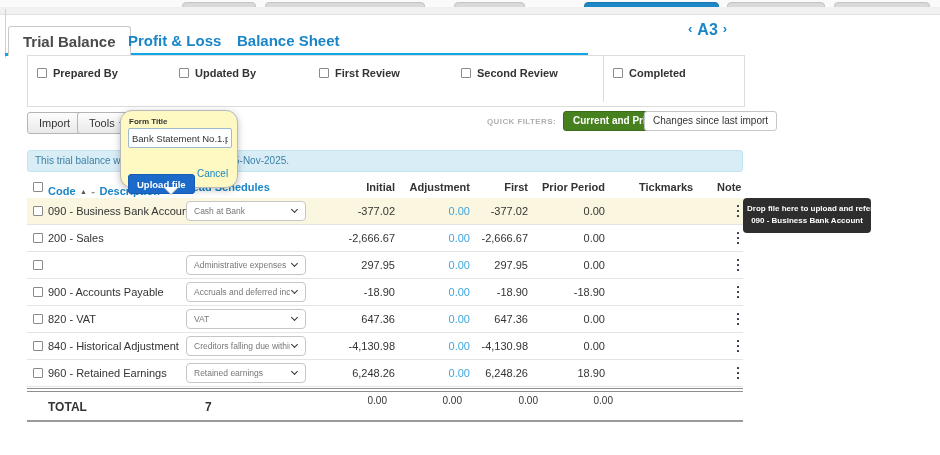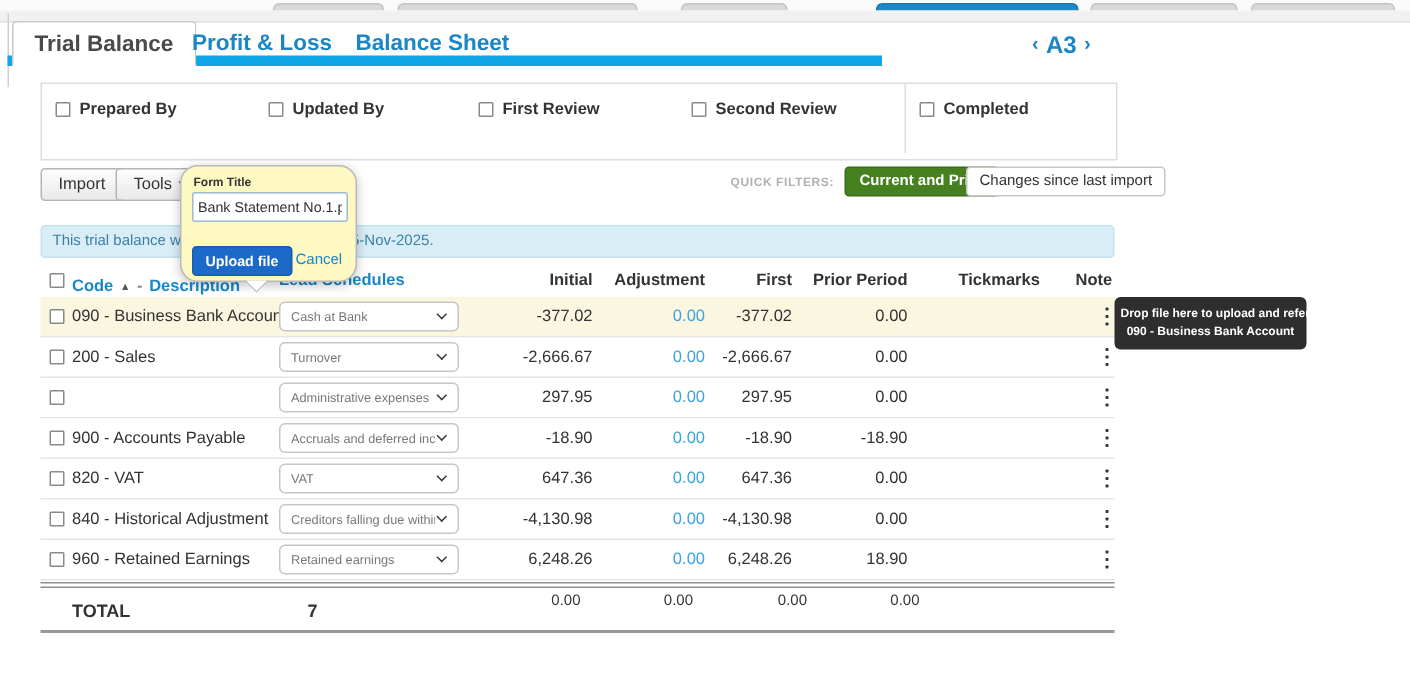--- a/index.html
+++ b/index.html
@@ -8,21 +8,21 @@
     background:#ffffff; font-family:"Liberation Sans", sans-serif; color:#333;
   }
   
   .topnav { position:absolute; top:0; left:0; width:940px; height:7px; background:#fafafa; overflow:hidden; }
   .ttab { position:absolute; top:2px; height:12px; background:#d9d9d9; border:1px solid #c4c4c4; border-radius:4px 4px 0 0; }
   .ttab.active { background:#1e88c7; border-color:#1878b1; }
   .topband { position:absolute; top:7px; left:0; width:940px; height:8px; background:#f1f1f1; border-bottom:1px solid #e2e2e2; }
   .left-edge { position:absolute; left:5px; top:9px; width:1px; height:49px; background:#cfcfcf; }
 
   
-  .tabbar { position:absolute; left:5px; top:14px; width:583px; height:30px; border-bottom:7px solid #0ea5e9;text-align:right; }
+  .tabbar { position:absolute; left:5px; top:26px; width:583px; height:30px; border-bottom:3px solid #0ea5e9;text-align:right; }
   .tab-active { position:absolute; left:3px; top:0; height:30px; line-height:29px; padding:0 14px;
     background:#fff; border:1px solid #c9c9c9; border-bottom:1px solid #fff; border-radius:3px 3px 0 0;
     font-size:15px; font-weight:bold; color:#4a4a4a; cursor:default; }
   .tab-link { position:absolute; top:0; height:30px; line-height:30px; font-size:15px; font-weight:bold; color:#1a86c8; cursor:pointer; }
   .pager { position:absolute; left:683px; top:21px; height:20px; color:#1a86c8; font-weight:bold; }
   .pager .chevy { font-size:13px; vertical-align:2px; padding:0 5px; cursor:pointer; }
   .pager .cur { font-size:16px; cursor:pointer; }
 
   
   .signoff { position:absolute; left:27px; top:55px; width:718px; height:52px; border:1px solid #ddd; background:#fff; }
@@ -83,21 +83,21 @@
   .droptip { position:absolute; left:743px; top:198px; width:128px; background:#2e2e2e; border-radius:4px;
     color:#fff; text-align:center; padding:5px 4px; z-index:5; }
   .droptip div { font-size:8px; font-weight:bold; line-height:1.55; white-space:nowrap; }
 
   
   .popover { position:absolute; left:120px; top:110px; width:118px; height:78px; background:#fef9c3;
     border:1px solid #b9b9b9; border-radius:12px; box-shadow:0 2px 7px rgba(0,0,0,.25); z-index:10; }
   .po-title { position:absolute; left:8px; top:6px; font-size:8px; font-weight:bold; color:#333; }
   .po-input { position:absolute; left:7px; top:17px; width:104px; height:20px; border:1px solid #9fb9d1; border-radius:2px;
     font-family:"Liberation Sans", sans-serif; font-size:9.5px; color:#333; padding:0 3px; }
-  .po-upload { position:absolute; left:7px; top:53px; height:20px; line-height:19px; padding:0 8px; background:#1b6ac9; border:1px solid #155cb4;
+  .po-upload { position:absolute; left:7px; top:63px; height:20px; line-height:19px; padding:0 8px; background:#1b6ac9; border:1px solid #155cb4;
     border-radius:3px; color:#fff; font-size:9.5px; font-weight:bold; cursor:pointer; }
   .po-cancel { position:absolute; left:76px; top:57px; font-size:10px; color:#1a86c8; cursor:pointer; }
   .po-caret-border { position:absolute; left:42px; bottom:-8px; width:0; height:0;
     border-left:8px solid transparent; border-right:8px solid transparent; border-top:8px solid #b9b9b9; }
   .po-caret { position:absolute; left:43px; bottom:-7px; width:0; height:0;
     border-left:7px solid transparent; border-right:7px solid transparent; border-top:7px solid #fff; }
 </style>
 </head>
 <body>
 
@@ -188,24 +188,20 @@
     <span class="kebab">
         <i></i>
         <i></i>
         <i></i>
       </span>
   </div>
 
   <div class="trow">
     <span class="cbx"></span>
     <span class="acct">200 - Sales</span>
-    <span class="dd">
-        <span class="dd-text">Turnover</span>
-        <span class="chev"></span>
-      </span>
     <span class="num c-initial">-2,666.67</span>
     <span class="num adj c-adjust">0.00</span>
     <span class="num c-final">-2,666.67</span>
     <span class="num c-prior">0.00</span>
     <span class="kebab">
         <i></i>
         <i></i>
         <i></i>
       </span>
   </div>

